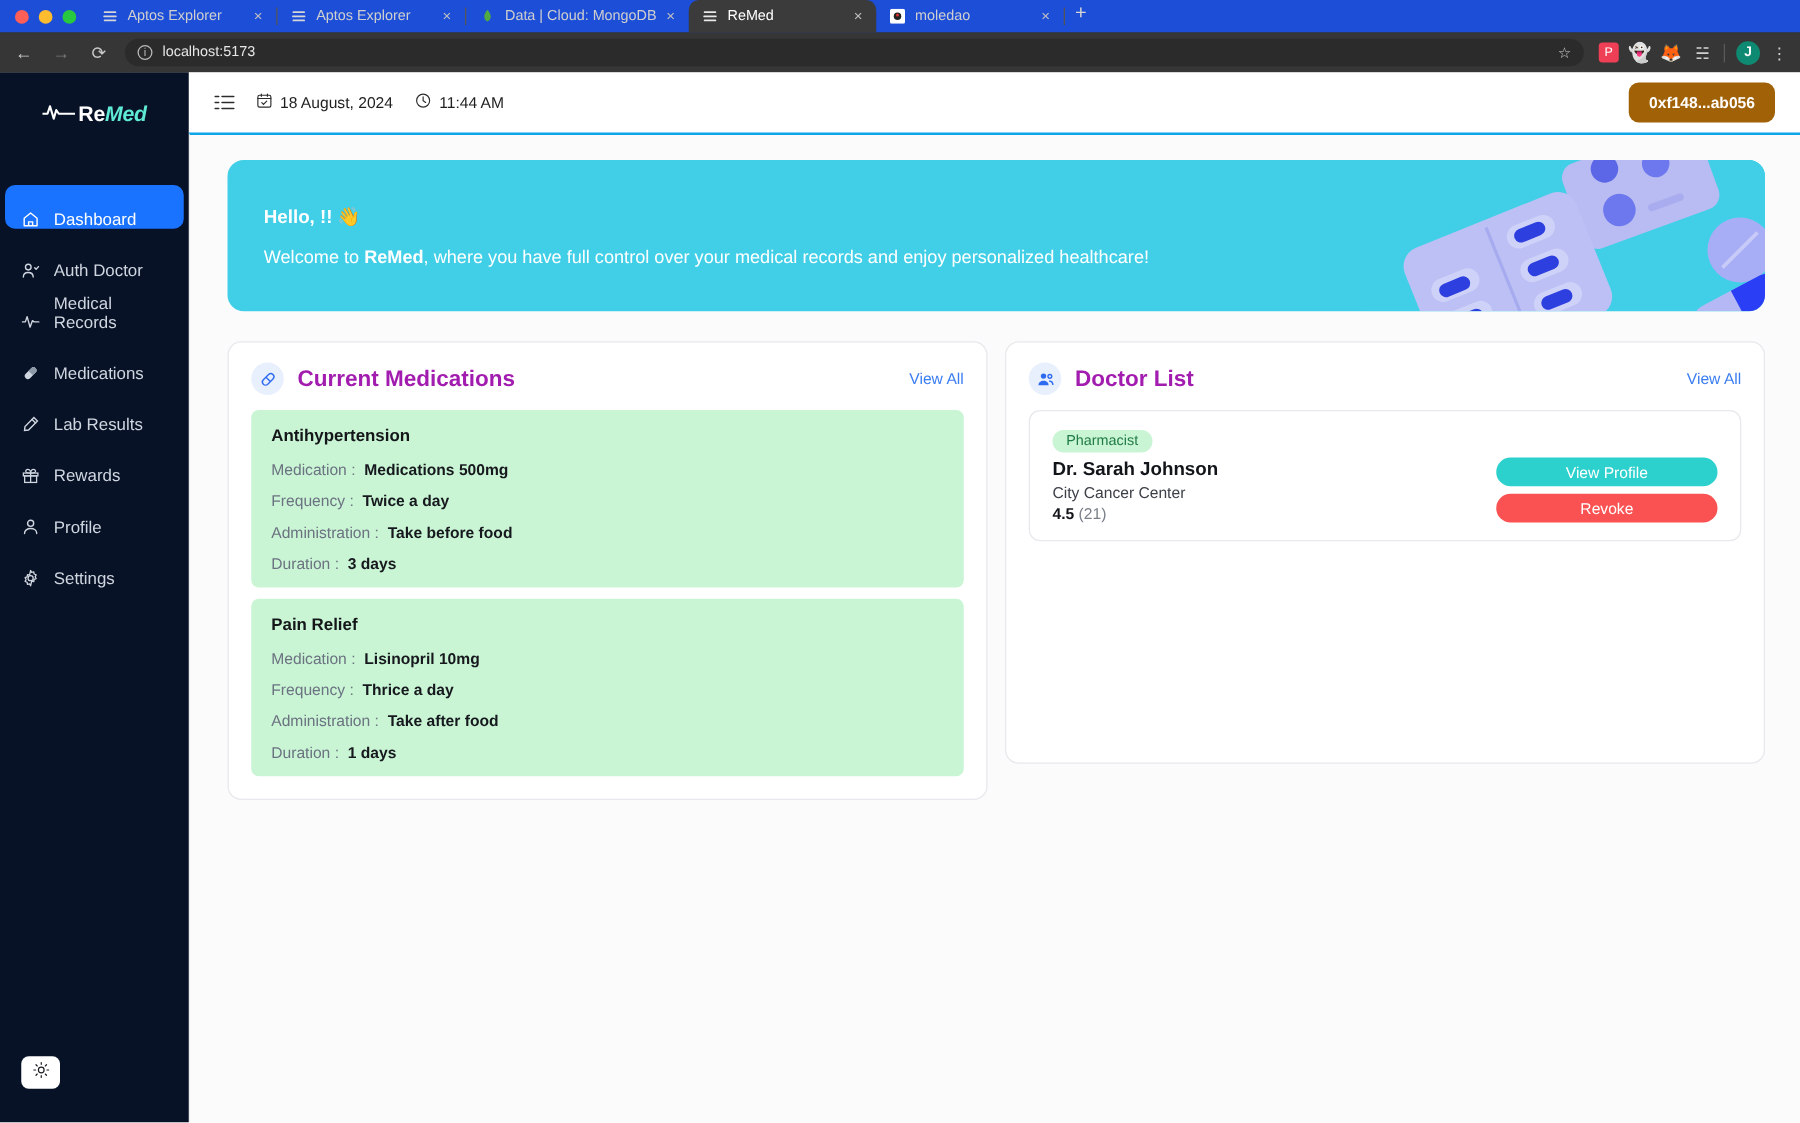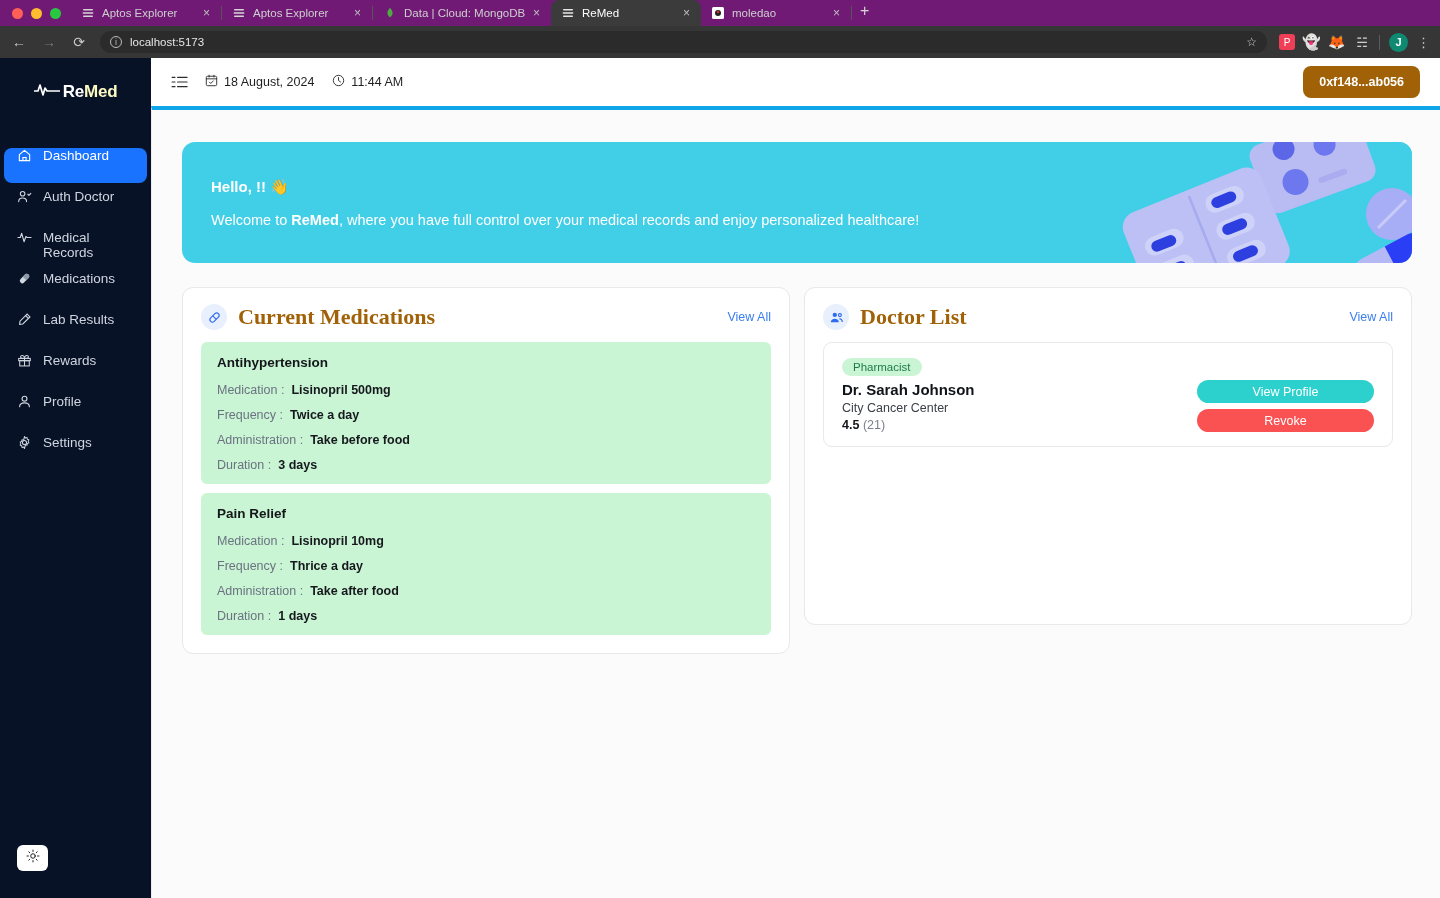--- a/index.html
+++ b/index.html
@@ -7,21 +7,21 @@
     width: 1440px; height: 898px;
     overflow: hidden;
     font-family: "Liberation Sans", sans-serif;
     background: #ffffff;
   }
 
   
   .browser-chrome { width: 1440px; background: #2b2b2b; }
   .tabstrip {
     height: 26px; display: flex; align-items: flex-end;
-    background: #701a75; padding-left: 8px;
+    background: #1d4ed8; padding-left: 8px;
   }
   .traffic { display: flex; align-items: center; gap: 8px; padding: 0 10px 7px 4px; }
   .dot { width: 11px; height: 11px; border-radius: 50%; display:block; }
   .dot.red { background: #ff5f57; }
   .dot.yellow { background: #febc2e; }
   .dot.green { background: #28c840; }
 
   .tab {
     display: flex; align-items: center; height: 26px;
     padding: 0 8px 0 10px; gap: 7px;
@@ -83,24 +83,24 @@
 
   
   .sidebar {
     width: 151px; background: #081226; flex: 0 0 151px;
     display: flex; flex-direction: column; position: relative;
   }
   .logo-wrap { height: 68px; display: flex; align-items: center; justify-content: center; }
   .logo { display: flex; align-items: center; gap: 3px; }
   .logo-text { font-size: 17px; font-weight: bold; letter-spacing: -0.2px; }
   .logo-re { color: #ffffff; }
-  .logo-med { color: #fef9c3; }
+  .logo-med { color: #5eead4; font-style: italic; }
   .nav { margin-top: 22px; display: flex; flex-direction: column; gap: 6px; padding: 0 4px; }
   .nav-item {
-    display: flex; align-items: flex-start; gap: 11px;
+    display: flex; align-items: flex-end; gap: 11px;
     height: 35px; padding: 0 13px; border-radius: 8px;
     color: #cfd6e0; font-size: 13.5px;
   }
   .nav-item .ni { width: 15px; height: 15px; flex: 0 0 15px; display:flex; align-items:center; justify-content:center; }
   .nav-item.active { background: #1a73ff; color: #ffffff; }
   .theme-toggle {
     position: absolute; bottom: 27px; left: 17px;
     width: 31px; height: 26px; background: #ffffff; border-radius: 6px;
     display: flex; align-items: center; justify-content: center;
   }
@@ -113,22 +113,22 @@
   }
   .hamburger { width: 18px; height: 14px; color: #2c2c2c; display:flex; align-items:center;}
   .meta { display: flex; align-items: center; gap: 18px; color: #1f1f1f; font-size: 12.5px; }
   .meta .grp { display: flex; align-items: center; gap: 6px; }
   .wallet-chip {
     margin-left: auto; background: #a16207; color: #ffffff;
     font-size: 12.5px; font-weight: bold; padding: 9px 16px; border-radius: 8px;
   }
 
   .content {
-    flex: 1; background: #fbfbfc; border-top: 4px solid #0ea5e9;
-    border-left: 1px solid #ededf0; padding: 32px 28px 0 30px; overflow: hidden;
+    flex: 1; background: #fbfbfc; border-top: 2px solid #0ea5e9;
+    border-left: 1px solid #ededf0; padding: 20px 28px 0 30px; overflow: hidden;
   }
 
   
   .banner {
     position: relative; height: 121px; border-radius: 13px;
     background: #41cfe8; overflow: hidden;
     display: flex; flex-direction: column; justify-content: center;
     padding-left: 29px;
   }
   .banner-hello { color: #ffffff; font-size: 15px; font-weight: bold; margin-bottom: 16px; }
@@ -142,21 +142,21 @@
     background: #ffffff; border: 1px solid #e8e8ed; border-radius: 11px;
     padding: 16px 18px 18px 18px;
   }
   .card.medications { width: 614px; }
   .card.doctors { width: 614px; min-height: 338px; }
   .card-head { display: flex; align-items: center; gap: 11px; margin-bottom: 12px; }
   .card-icon {
     width: 26px; height: 26px; border-radius: 50%; background: #e8effd;
     display: flex; align-items: center; justify-content: center; flex: 0 0 26px;
   }
-  .card-title { font-size: 22px; font-weight: bold; color: #a16207; font-family: Liberation Serif, serif; }
+  .card-title { font-size: 18px; font-weight: bold; color: #a21caf; }
   .view-all { margin-left: auto; color: #3b7ef0; font-size: 12.5px; }
 
   .med {
     background: #c9f5d5; border-radius: 6px;
     padding: 13px 16px 12px 16px; margin-bottom: 9px;
   }
   .med:last-child { margin-bottom: 0; }
   .med-name { font-size: 13.5px; font-weight: bold; color: #141619; margin-bottom: 13px; }
   .med-row { display: flex; align-items: baseline; gap: 7px; margin-bottom: 11px; font-size: 12.5px; }
   .med-row:last-child { margin-bottom: 0; }
@@ -487,21 +487,21 @@
                 </svg>
             </span>
             <span class="card-title">Current Medications</span>
             <a class="view-all">View All</a>
           </div>
 
           <div class="med">
             <div class="med-name">Antihypertension</div>
             <div class="med-row">
               <span class="med-label">Medication :</span>
-              <span class="med-value">Lisinopril 500mg</span>
+              <span class="med-value">Medications 500mg</span>
             </div>
             <div class="med-row">
               <span class="med-label">Frequency :</span>
               <span class="med-value">Twice a day</span>
             </div>
             <div class="med-row">
               <span class="med-label">Administration :</span>
               <span class="med-value">Take before food</span>
             </div>
             <div class="med-row">

